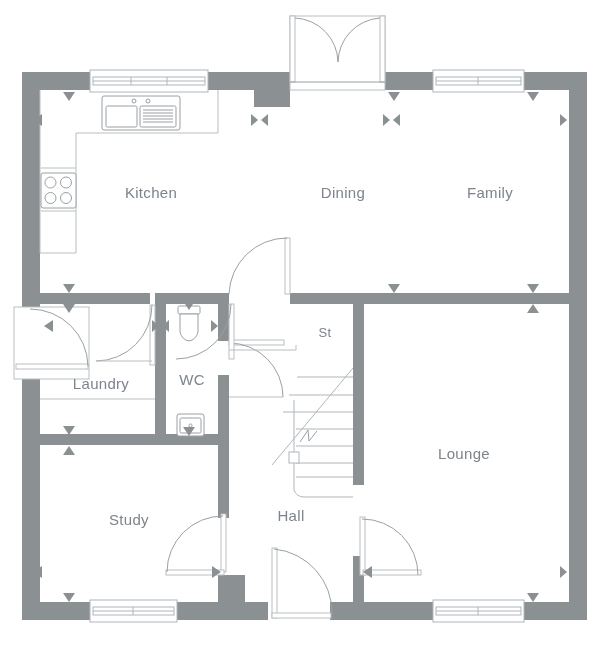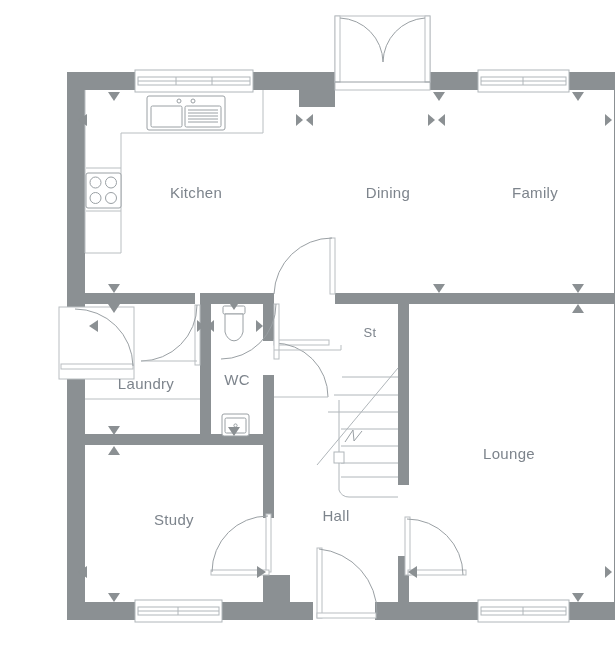--- a/index.html
+++ b/index.html
@@ -10,21 +10,20 @@
   body {
     width: 615px;
     height: 661px;
     font-family: "Liberation Sans", sans-serif;
     overflow: hidden;
   }
   #floorplan-root {
     position: relative;
     width: 548px;
     height: 661px;
-    padding-left: 45px;
   }
   #floorplan-svg {
     display: block;
     width: 615px;
     height: 661px;
   }
   .room-label {
     font-family: "Liberation Sans", sans-serif;
     font-size: 15px;
     fill: #7d848c;

